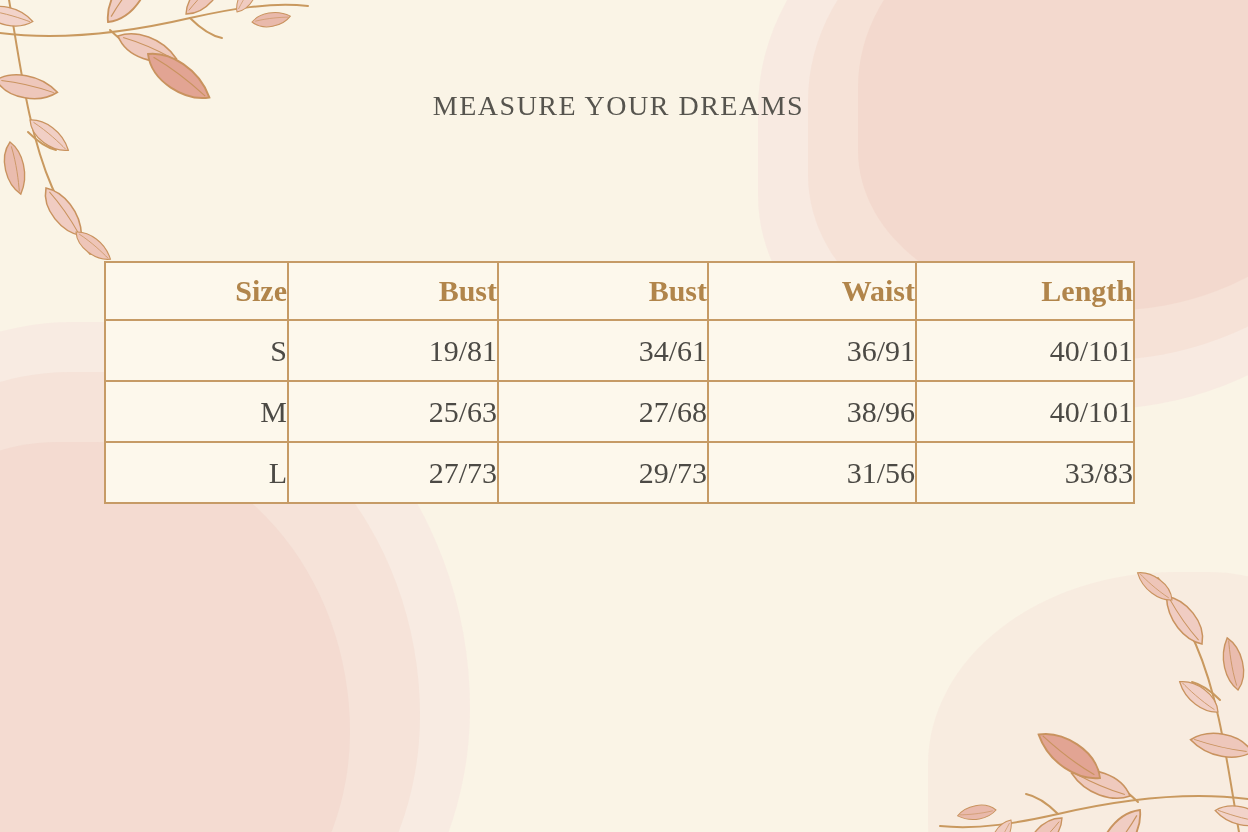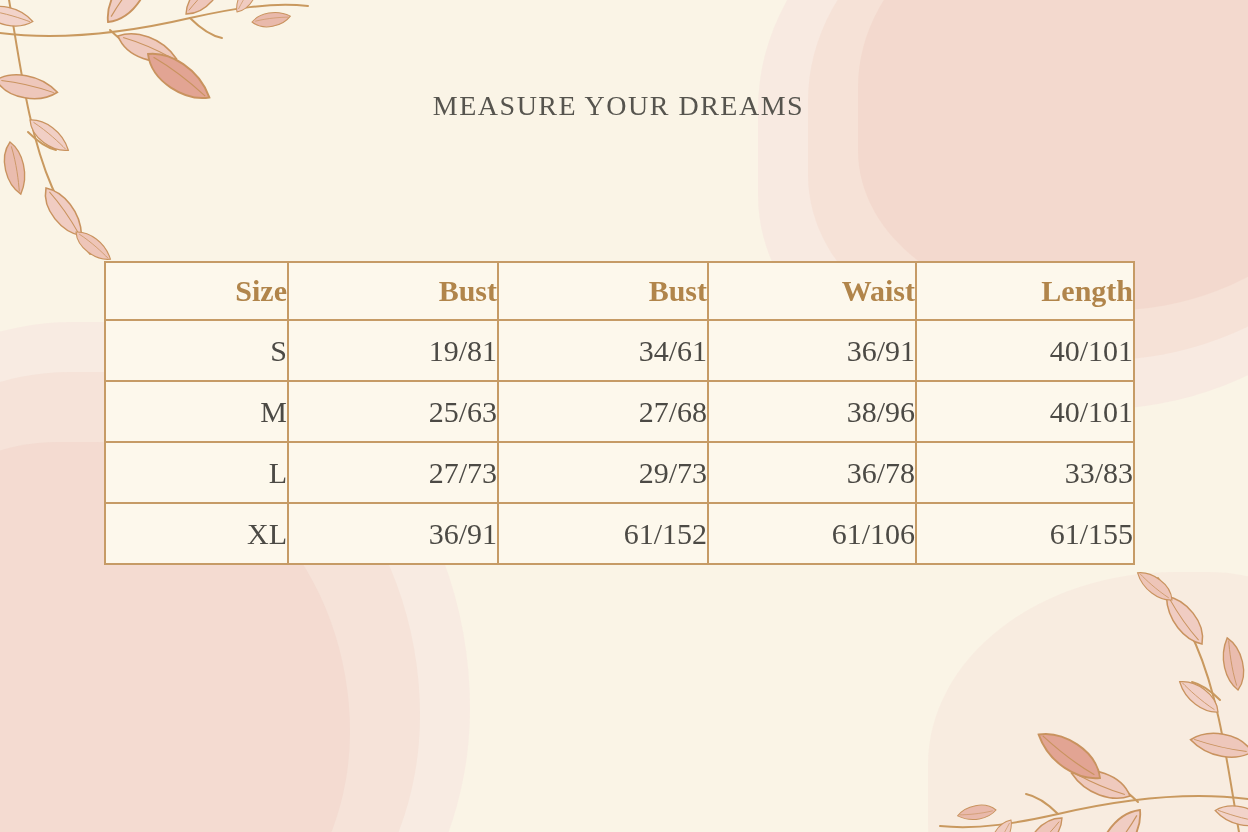--- a/index.html
+++ b/index.html
@@ -192,26 +192,19 @@
         <td>M</td>
         <td>25/63</td>
         <td>27/68</td>
         <td>38/96</td>
         <td>40/101</td>
       </tr>
       <tr>
         <td>L</td>
         <td>27/73</td>
         <td>29/73</td>
-        <td>36/78</td>
+        <td>31/56</td>
         <td>33/83</td>
-      </tr>
-      <tr>
-        <td>XL</td>
-        <td>36/91</td>
-        <td>61/152</td>
-        <td>61/106</td>
-        <td>61/155</td>
       </tr>
     </tbody>
   </table>
 
 </div>
 
 </body></html>

